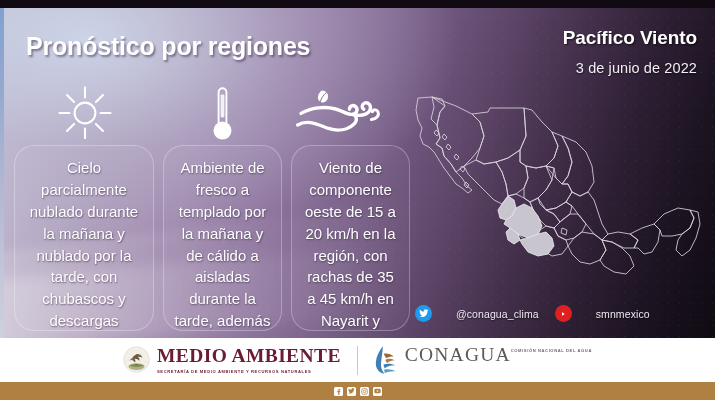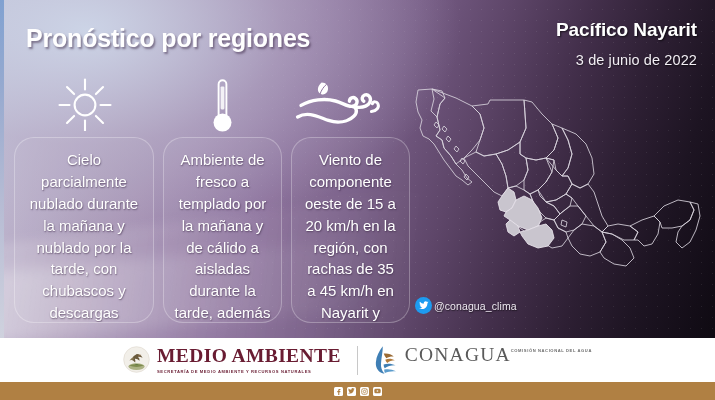--- a/index.html
+++ b/index.html
@@ -11,21 +11,21 @@
   }
 
   #infographic {
     position:absolute; left:0; top:0;
     width:715px; height:400px;
     overflow:hidden;
   }
 
   
   .stage {
-    position:absolute; left:0; top:0; width:715px; height:382px;
+    position:absolute; left:0; top:8px; width:715px; height:382px;
     background:
       radial-gradient(ellipse 520px 300px at 12% 8%, rgba(205,214,232,0.95) 0%, rgba(186,178,204,0.55) 38%, rgba(120,95,130,0.0) 72%),
       linear-gradient(108deg,
         #c7cfe0 0%,
         #bcb3cc 9%,
         #ab9ab8 19%,
         #9b85ab 29%,
         #8a6f9a 39%,
         #775d86 50%,
         #5e4669 61%,
@@ -112,21 +112,21 @@
   #card-1 { left:14px;  top:137px; width:140px; height:186px; }
   #card-2 { left:163px; top:137px; width:119px; height:186px; }
   #card-3 { left:291px; top:137px; width:119px; height:186px; }
 
   
   .map-wrap { position:absolute; left:396px; top:84px; width:310px; height:205px; }
   .map-wrap svg { display:block; width:100%; height:100%; }
 
   
   .social-row { position:absolute; left:415px; top:297px; display:flex; align-items:center; gap:16px; }
-  .social-item { display:flex; align-items:center; gap:2px; }
+  .social-item { display:flex; align-items:center; gap:24px; }
   .badge { width:17px; height:17px; border-radius:50%; display:flex; align-items:center; justify-content:center; flex:none; }
   .badge.tw { background:#1d9bf0; }
   .badge.yt { background:#e02020; }
   .social-handle { font-size:10.5px; color:#efe9f2; letter-spacing:0.1px; white-space:nowrap; text-shadow:0.5px 0.7px 1.2px rgba(0,0,0,0.6); }
 
   
   .footer-white {
     position:absolute; left:0; top:338px; width:715px; height:44px;
     background:#ffffff;
     display:flex; align-items:center; justify-content:center; gap:0;
@@ -168,21 +168,21 @@
 
 <div id="infographic">
 
   <div class="stage">
     <div class="stage-dots"></div>
     <div class="stage-sweep"></div>
     <div class="stage-sweep2"></div>
     <div class="edge-stripe"></div>
 
     <div class="title">Pronóstico por regiones</div>
-    <div class="region-name">Pacífico Nayarit</div>
+    <div class="region-name">Pacífico Viento</div>
     <div class="region-date">3 de junio de 2022</div>
 
     <div class="wicon" style="left:57px; top:77px;">
       <svg width="56" height="54" viewBox="0 0 56 54">
         <g stroke="#ffffff" stroke-width="2.1" fill="none" stroke-linecap="round">
           <circle cx="28" cy="28" r="10.4"></circle>
           <line x1="28" y1="2.5" x2="28" y2="12.5"></line>
           <line x1="28" y1="43.5" x2="28" y2="53.5"></line>
           <line x1="2.5" y1="28" x2="12.5" y2="28"></line>
           <line x1="43.5" y1="28" x2="53.5" y2="28"></line>
@@ -335,20 +335,29 @@
 
     <div class="social-row">
       <div class="social-item">
         <span class="badge tw">
           <svg width="10" height="9" viewBox="0 0 24 20">
               <path fill="#ffffff" d="M23 2.4a9 9 0 0 1-2.6.7 4.6 4.6 0 0 0 2-2.5 9.2 9.2 0 0 1-2.9 1.1A4.6 4.6 0 0 0 11.6 6 13 13 0 0 1 2.2 1.2 4.6 4.6 0 0 0 3.6 7.3 4.5 4.5 0 0 1 1.5 6.7v.1a4.6 4.6 0 0 0 3.7 4.5 4.6 4.6 0 0 1-2.1.1 4.6 4.6 0 0 0 4.3 3.2A9.2 9.2 0 0 1 0 16.5a13 13 0 0 0 7 2c8.4 0 13-7 13-13v-.6A9.3 9.3 0 0 0 23 2.4z"></path>
             </svg>
         </span>
         <span class="social-handle">@conagua_clima</span>
       </div>
+      <div class="social-item">
+        <span class="badge yt">
+          <svg width="10" height="8" viewBox="0 0 24 18">
+              <rect x="1" y="1" width="22" height="16" rx="4.5" fill="#e02020"></rect>
+              <path fill="#ffffff" d="M9.6 4.8 L16.4 9 L9.6 13.2 Z"></path>
+            </svg>
+        </span>
+        <span class="social-handle">smnmexico</span>
+      </div>
     </div>
   </div>
 
   <div class="footer-white">
 
     <div class="logo-group">
       <span class="sem-seal">
         <svg width="27" height="27" viewBox="0 0 40 40">
           <circle cx="20" cy="20" r="19" fill="#f2efe9"></circle>
           <circle cx="20" cy="20" r="19" fill="none" stroke="#d9d3c8" stroke-width="0.8"></circle>

